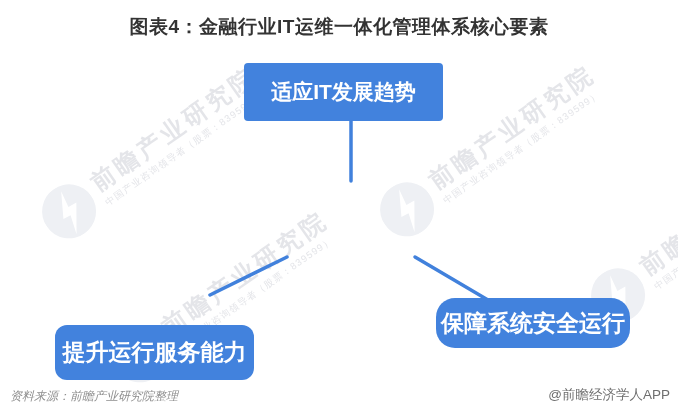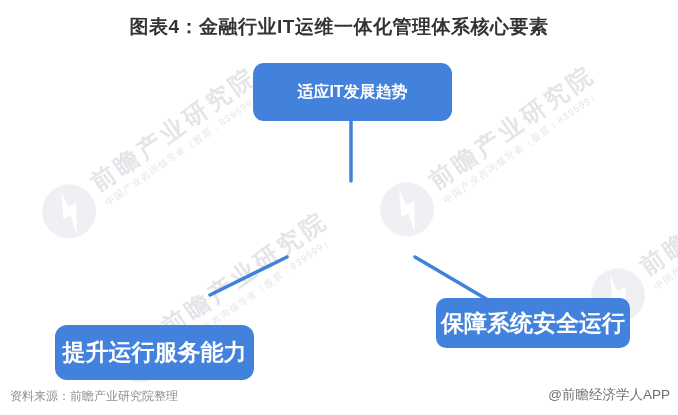--- a/index.html
+++ b/index.html
@@ -32,27 +32,27 @@
   
   .connectors{position:absolute;left:0;top:0;z-index:2;}
   .connectors line{stroke:var(--connector,#4181dc);stroke-width:3.5;stroke-linecap:round;}
   
   .node{
     position:absolute;background:var(--node-fill,#4282dd);
     color:var(--node-text,#ffffff);font-weight:bold;display:flex;
     flex-direction:column;align-items:center;justify-content:center;
     text-align:center;z-index:3;
   }
-  .node-top{left:253px;top:63px;width:199px;height:58px;border-radius:11px;font-size:16px;}
+  .node-top{left:244px;top:63px;width:199px;height:58px;border-radius:4px;font-size:21px;}
   .node-center{left:283px;top:182px;width:136px;height:81px;border-radius:14px;font-size:26px;line-height:39px;}
   .node-left{left:55px;top:294px;width:199px;height:55px;border-radius:12px;font-size:23px;margin-top:31px;}
-  .node-right{left:436px;top:298px;width:194px;height:50px;border-radius:10px;font-size:23px;}
+  .node-right{left:436px;top:298px;width:194px;height:50px;border-radius:19px;font-size:23px;}
   
   .footer-source{
-    position:absolute;left:10px;top:388px;font-size:12px;
+    position:absolute;left:10px;top:388px;font-size:12px;font-style:italic;
     color:var(--footer-source,#8f8f8f);z-index:4;
   }
   .footer-credit{
     position:absolute;right:8px;top:386px;font-size:13.5px;
     color:var(--footer-credit,#6e6e6e);z-index:4;
   }
 </style>
 </head>
 <body>
 

